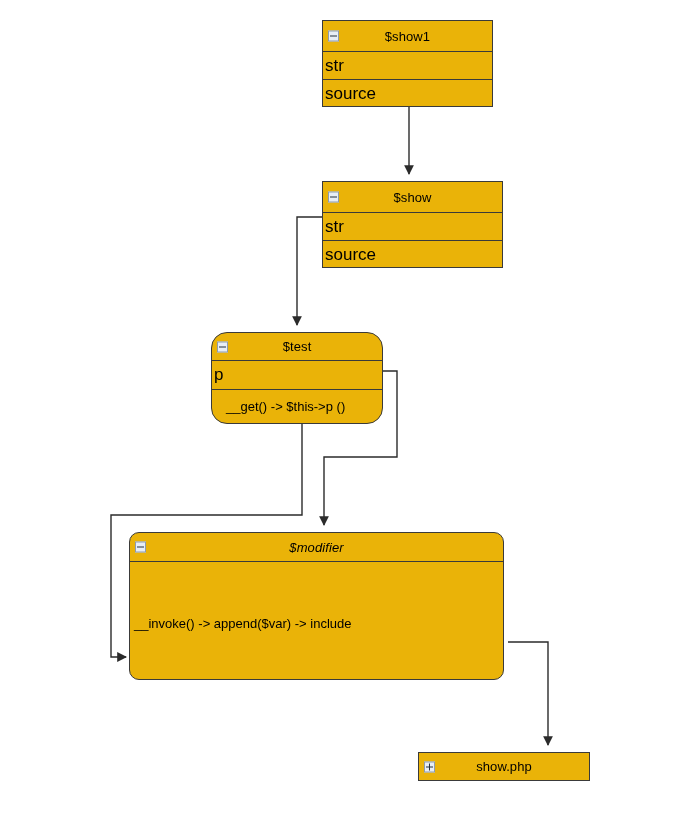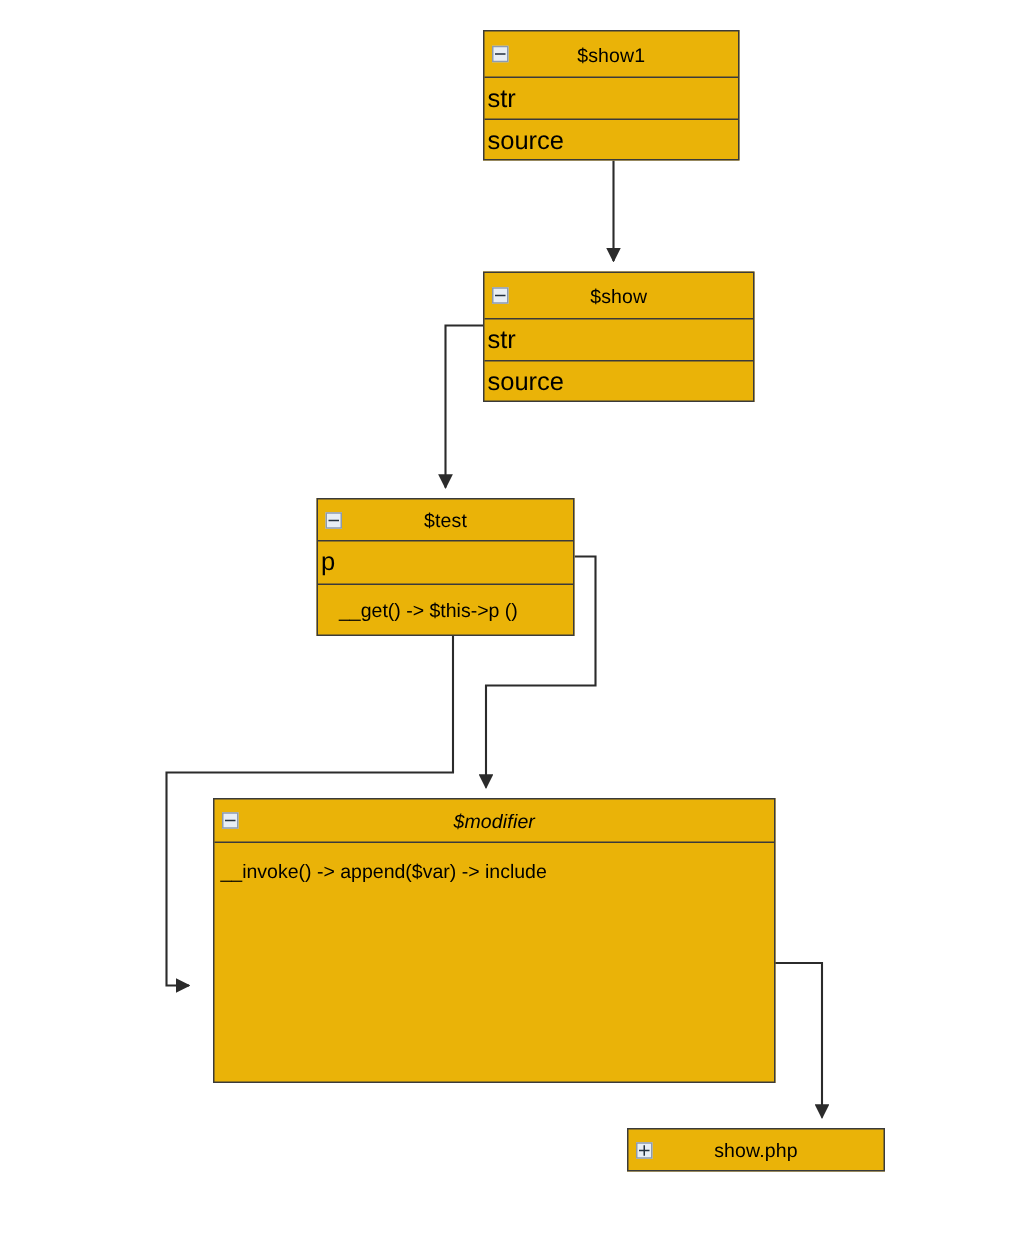--- a/index.html
+++ b/index.html
@@ -142,39 +142,39 @@
       <span class="title-text">$show</span>
     </div>
     <div class="row" style="height:28px;">
       <span class="attr-text">str</span>
     </div>
     <div class="row last" style="height:27px;">
       <span class="attr-text">source</span>
     </div>
   </div>
 
-  <div class="node" style="left:211px; top:332px; width:172px; height:92px;">
+  <div class="node" style="left:211px; top:332px; width:172px; height:92px;border-radius:16px;">
     <div class="row title-row" style="height:28px;">
       <span class="toggle"></span>
       <span class="title-text">$test</span>
     </div>
     <div class="row" style="height:29px;">
       <span class="attr-text">p</span>
     </div>
     <div class="row last" style="height:33px;">
       <span class="op-text">__get()  -&gt;  $this-&gt;p  ()</span>
     </div>
   </div>
 
-  <div class="node" style="left:142px; top:532px; width:375px; height:190px;">
+  <div class="node" style="left:129px; top:532px; width:375px; height:148px;border-radius:10px;">
     <div class="row title-row" style="height:29px;">
       <span class="toggle"></span>
       <span class="title-text italic">$modifier</span>
     </div>
-    <div class="row last" style="height:69px; align-items:flex-start;">
+    <div class="row last" style="height:69px; align-items:flex-end;">
       <span class="op-text indent-sm" style="padding-top:11px;">__invoke() -&gt; append($var)  -&gt; include</span>
     </div>
   </div>
 
   <div class="node" style="left:418px; top:752px; width:172px; height:29px;">
     <div class="row title-row last" style="height:27px;">
       <span class="toggle plus"></span>
       <span class="title-text">show.php</span>
     </div>
   </div>

